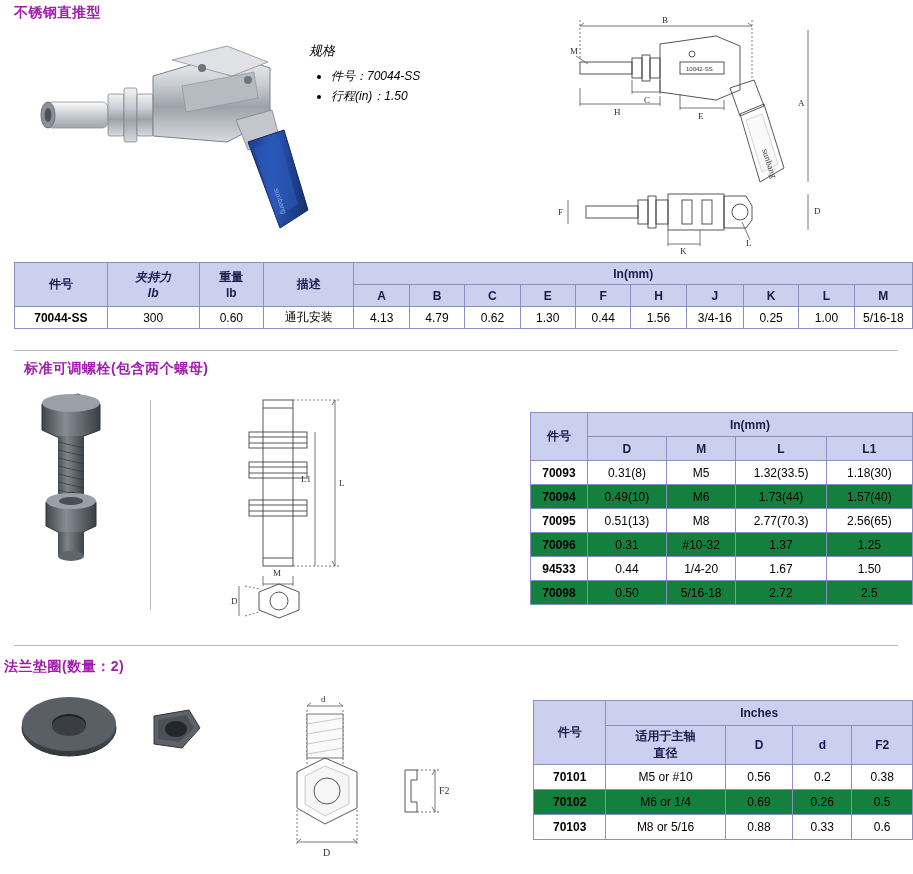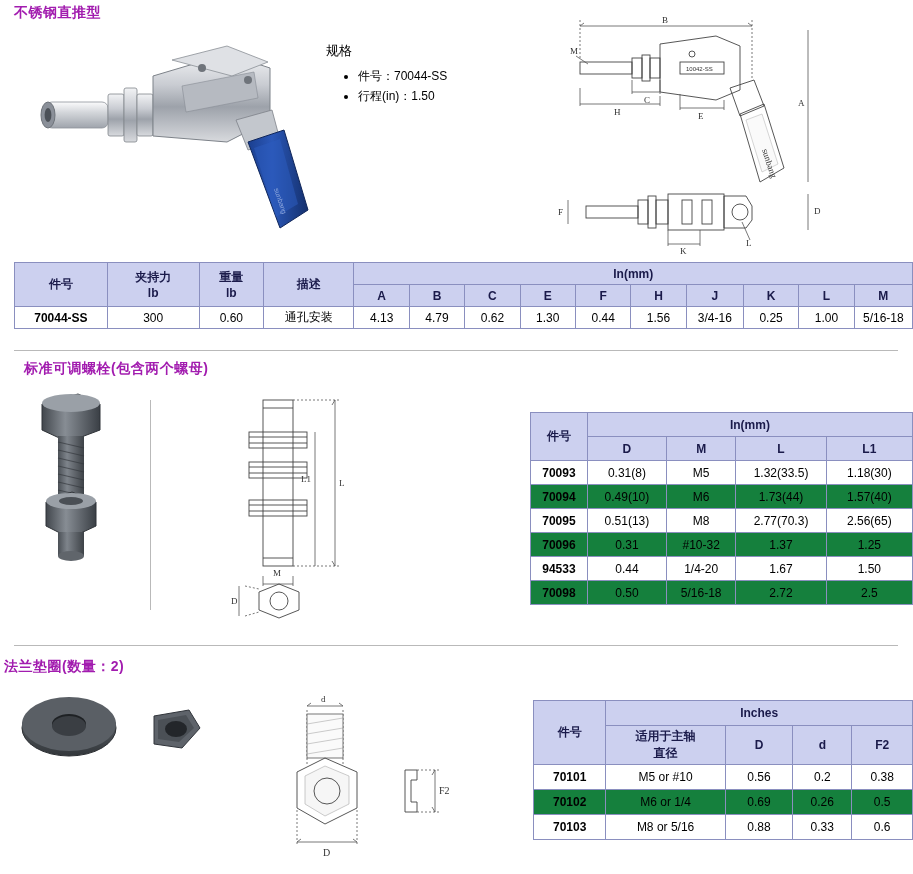--- a/index.html
+++ b/index.html
@@ -23,24 +23,24 @@
     letter-spacing: 0.5px;
   }
   .hr {
     border: none;
     border-top: 1px solid #b9b9b9;
     margin: 0;
   }
   
   #sec1-title { position: absolute; left: 14px; top: 4px; }
   #sec1-photo { position: absolute; left: 22px; top: 24px; width: 290px; height: 215px; }
-  #sec1-spec { position: absolute; left: 326px; top: 42px; width: 200px; }
+  #sec1-spec { position: absolute; left: 309px; top: 42px; width: 200px; font-style: italic; }
   #sec1-spec .spec-head { font-size: 13px; margin-bottom: 6px; }
   #sec1-spec ul { margin: 0; padding-left: 22px; }
-  #sec1-spec li { font-size: 12px; line-height: 20px; margin-left: 10px; }
+  #sec1-spec li { font-size: 12px; line-height: 20px; }
   #sec1-drawing { position: absolute; left: 540px; top: 10px; width: 360px; height: 245px; }
 
   
   table.dt {
     border-collapse: collapse;
     font-size: 12px;
     font-family: "Liberation Sans", sans-serif;
   }
   table.dt th, table.dt td {
     border: 1px solid #8a8fbf;
@@ -53,21 +53,21 @@
     font-weight: bold;
     color: #1a1a4a;
   }
   table.dt td { background: #ffffff; }
   table.dt tr.alt td { background: #15803d; }
   td.pn, th.pn { font-weight: bold; }
 
   #tbl1-wrap { position: absolute; left: 14px; top: 262px; }
   #tbl1 th, #tbl1 td { height: 17px; }
   #tbl1 .c-pn { width: 90px; }
-  #tbl1 .c-force { width: 92px; }
+  #tbl1 .c-force { width: 92px; font-style: italic; }
   #tbl1 .c-weight { width: 62px; margin-top: 28px; }
   #tbl1 .c-desc { width: 88px; }
   #tbl1 .c-dim { width: 51px; }
 
   #sec1-rule { position: absolute; left: 14px; top: 350px; width: 884px; }
 
   
   #sec2-title { position: absolute; left: 24px; top: 360px; }
   #sec2-photo { position: absolute; left: 20px; top: 386px; width: 110px; height: 190px; }
   #sec2-divider { position: absolute; left: 150px; top: 400px; width: 1px; height: 210px; background: #b9b9b9; }

